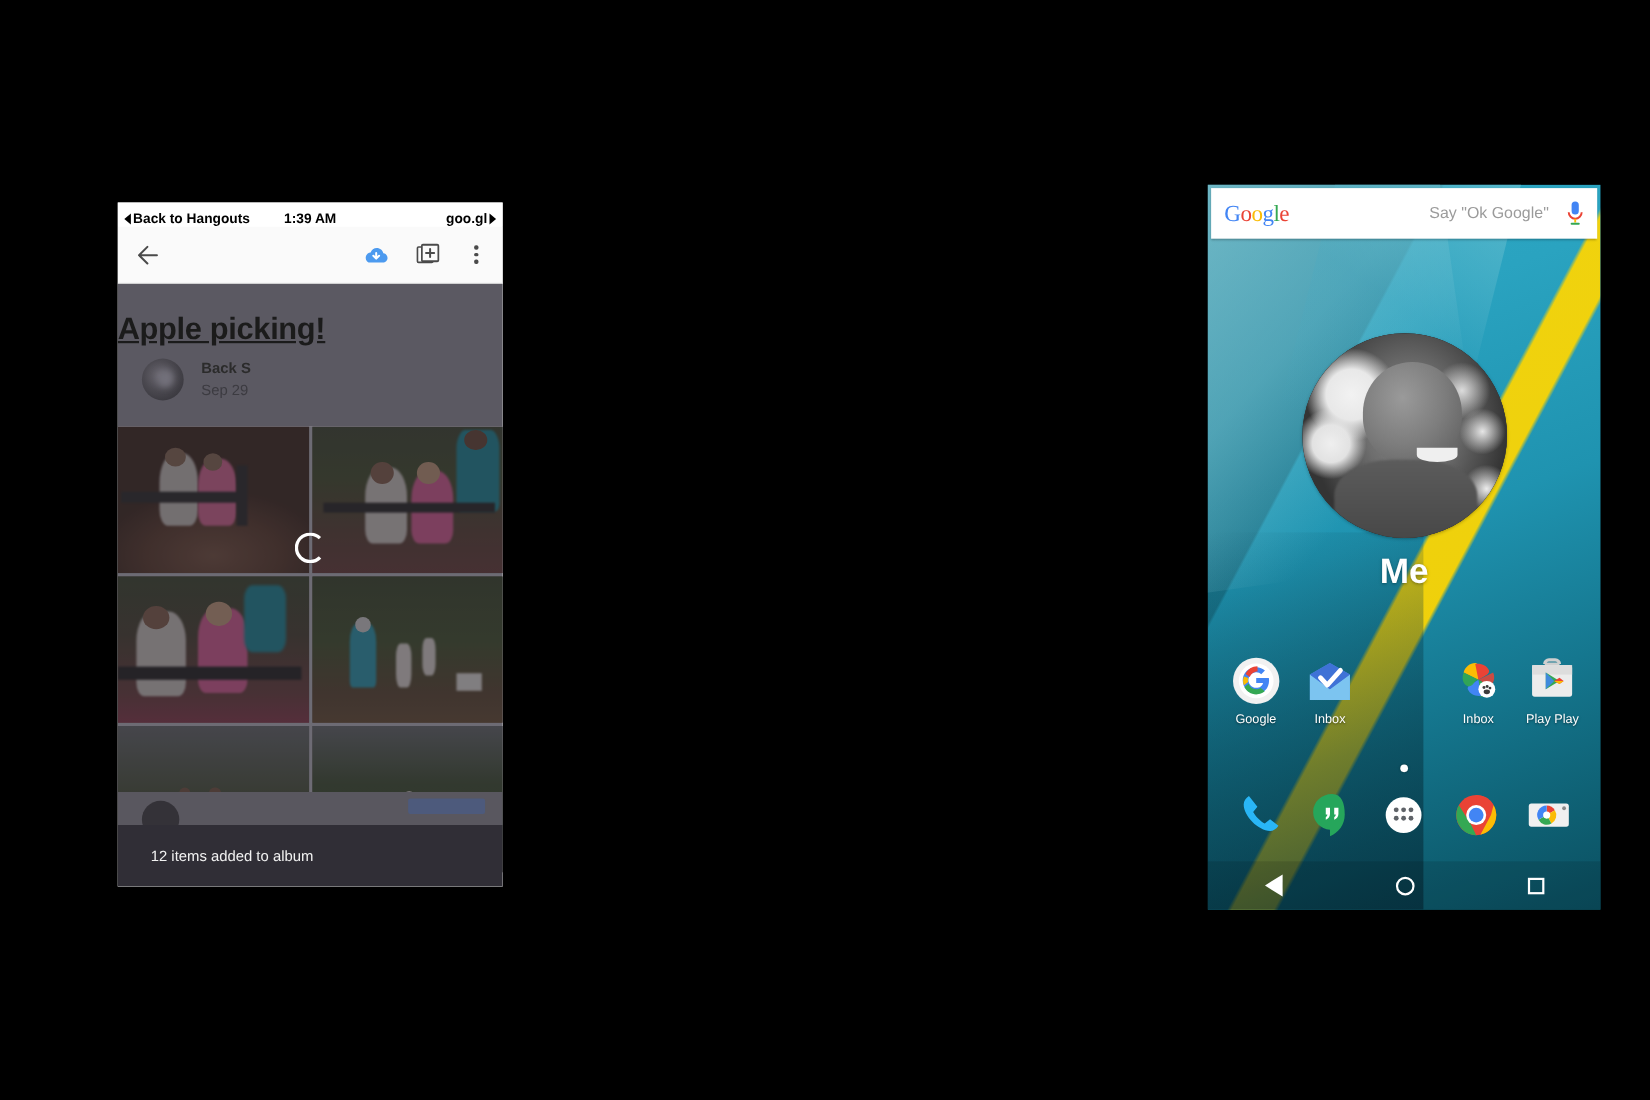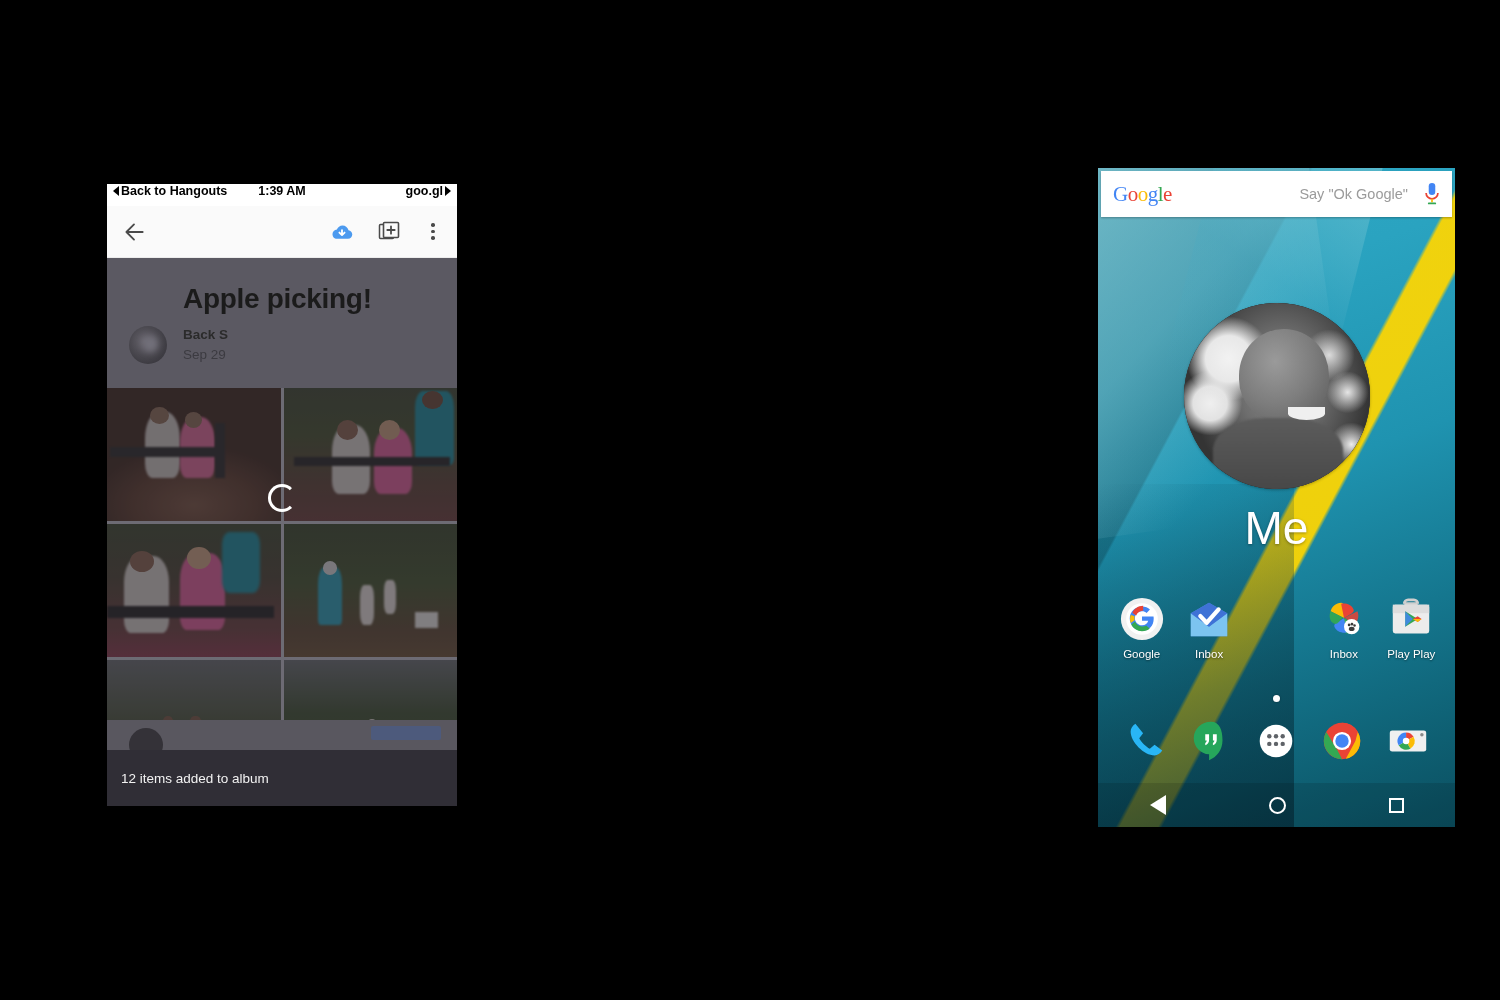--- a/index.html
+++ b/index.html
@@ -12,21 +12,21 @@
   .stage { position: relative; width: 1500px; height: 1000px; background:#000; }
 
   
   .ios-phone {
     position: absolute; left: 107px; top: 184px;
     width: 350px; height: 622px;
     background: #fff; overflow: hidden;
   }
   .ios-statusbar {
     height: 22px; background: #fff; color: #000;
-    display: flex; align-items: flex-start;
+    display: flex; align-items: flex-end;
     font-size: 12.5px; font-weight: bold;
     padding: 0 6px; position: relative;
   }
   .ios-sb-left { display:flex; align-items:center; gap:2px; }
   .ios-sb-tri-l { width:0;height:0;border-top:5px solid transparent;border-bottom:5px solid transparent;border-right:6px solid #000; }
   .ios-sb-tri-r { width:0;height:0;border-top:5px solid transparent;border-bottom:5px solid transparent;border-left:6px solid #000; }
   .ios-sb-center { position:absolute; left:0; right:0; text-align:center; font-size:12.5px; font-weight:bold; }
   .ios-sb-right { margin-left:auto; display:flex; align-items:center; gap:2px; z-index:2; }
 
   .ios-toolbar {
@@ -44,21 +44,21 @@
   .icon-overflow i { width:3.5px; height:3.5px; border-radius:50%; background:#4a4a4a; display:block; }
 
   
   .album-header {
     position: relative; height: 130px;
     background: #5b5962;
     padding: 26px 0 0 0;
   }
   .album-title {
     color: #1b1b1b; font-size: 28px; font-weight: bold;
-    letter-spacing: -0.3px; padding-left: 76px; line-height: 1.1;
+    letter-spacing: -0.3px; line-height: 1.1; text-decoration: underline;
   }
   .album-meta { display: flex; align-items: center; padding-left: 22px; margin-top: 10px; }
   .album-avatar {
     width: 38px; height: 38px; border-radius: 50%;
     background: radial-gradient(circle at 42% 40%, #6a6770 0%, #4b4950 45%, #2e2d33 100%);
     flex-shrink: 0; overflow:hidden; position:relative;
   }
   .album-avatar::after {
     content:""; position:absolute; left:38%; top:26%; width:38%; height:42%;
     border-radius:50%; background:#72707a; filter: blur(3px);
@@ -112,21 +112,21 @@
     position:absolute; left: 22px; top: 8px; width: 34px; height: 34px;
     border-radius:50%; background:#343238;
   }
   .bottom-card .bc-btn {
     position:absolute; right: 16px; top: 6px; width: 70px; height: 14px;
     background:#4d5a7c; border-radius:2px;
   }
   .toast {
     position: absolute; left:0; right:0; bottom:0; height: 56px;
     background: #302e36;
-    display:flex; align-items:center; padding-left: 14px;
+    display:flex; align-items:center; padding-left: 30px;
   }
   .toast-text { color:#f2f2f2; font-size: 13.5px; }
 
   
   .and-phone {
     position:absolute; left: 1098px; top: 168px;
     width: 357px; height: 659px; overflow:hidden;
     background:#0d5766;
   }
   .and-wall {
@@ -202,21 +202,21 @@
     border-radius: 40% 40% 0 0;
     background: linear-gradient(180deg,#5c5c5c 0%, #454545 100%);
     filter: blur(0.8px);
   }
   .me-photo .smile {
     position:absolute; left:56%; top:56%; width:20%; height:7%;
     border-radius: 0 0 60% 60%;
     background:#efefef; filter: blur(0.6px);
   }
   .me-label {
-    margin-top: 12px; color:#fff; font-size: 46px; font-weight: normal;
+    margin-top: 12px; color:#fff; font-size: 32px; font-weight: bold;
     text-shadow: 0 1px 3px rgba(0,0,0,0.35);
   }
 
   .app-row {
     position:absolute; z-index:4; left:0; right:0; top: 428px;
     display:flex; justify-content: space-around; padding: 0 10px;
   }
   .app { width: 68px; display:flex; flex-direction:column; align-items:center; cursor:pointer; }
   .app-ico { width: 46px; height: 46px; position:relative; }
   .app-label {

